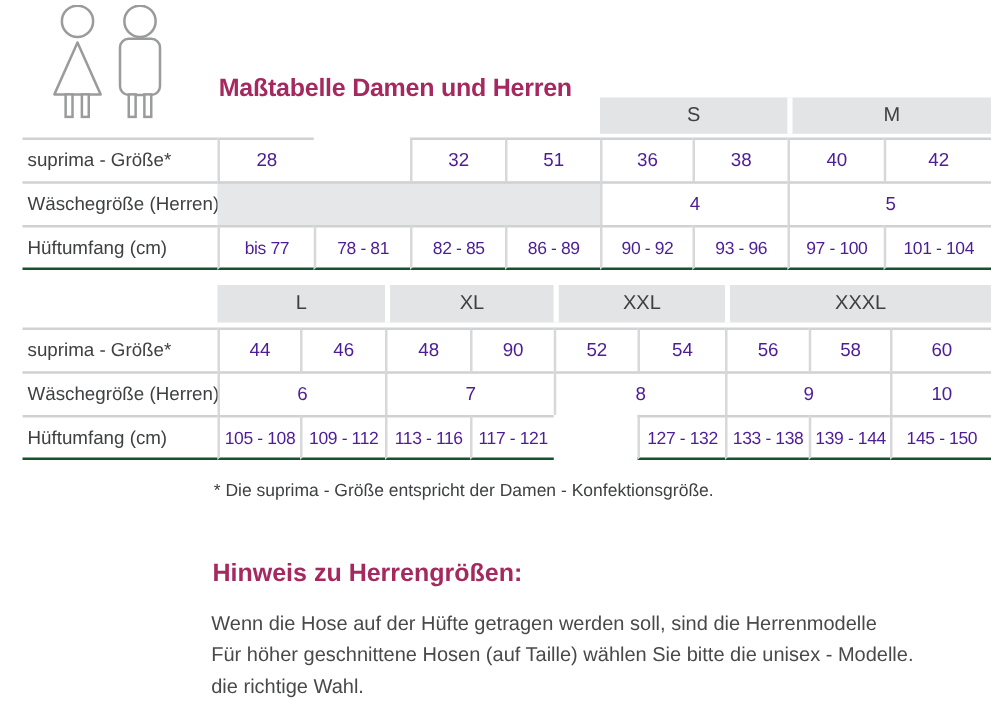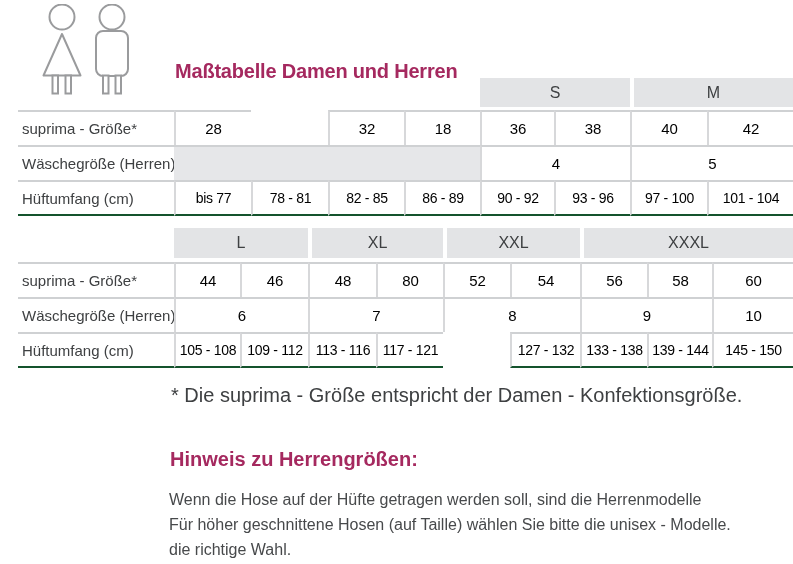--- a/index.html
+++ b/index.html
@@ -10,28 +10,28 @@
          color:#a5295f;letter-spacing:-0.2px;white-space:nowrap;}
   .tbl{position:absolute;left:0;display:grid;padding-left:18px;}
   .t1{top:78px;grid-template-columns:156px 77px 77px 76px 76px 74px 76px 77px 86px;
       grid-template-rows:32px 35px 35px 36px;}
   .t2{top:228px;grid-template-columns:156px 66px 68px 68px 67px 67px 70px 67px 65px 81px;
       grid-template-rows:34px 35px 35px 36px;}
   .hd{background:#e3e4e6;align-self:start;height:29px;display:flex;align-items:center;
       justify-content:center;font-size:16px;color:#3e4042;}
   .t2 .hd{height:30px;}
   .gap{border-left:4px solid #ffffff;}
-  .c{display:flex;align-items:center;justify-content:center;font-size:15px;color:#000000;}
+  .c{display:flex;align-items:center;justify-content:center;font-size:15px;color:#4c1d95;}
   .sm{font-size:14px;letter-spacing:-0.3px;white-space:nowrap;}
   .lab{display:flex;align-items:center;padding-left:4px;font-size:15px;color:#3e4042;white-space:nowrap;}
   .ht{border-top:2px solid #cfd1d3;}
   .hb{border-bottom:2px solid #14532d;}
   .vl{border-left:2px solid #d7d8da;}
   .spanGray{background:#e6e7e9;}
-  .footnote{position:absolute;left:171px;top:384px;font-size:20px;color:#3e4042;white-space:nowrap;}
+  .footnote{position:absolute;left:171px;top:384px;font-size:14px;color:#3e4042;white-space:nowrap;}
   .hinweis{position:absolute;left:170px;top:448px;font-size:20px;font-weight:bold;color:#a5295f;white-space:nowrap;}
   .note{position:absolute;left:169px;top:487px;font-size:16px;color:#47494b;line-height:25px;}
   .note div{white-space:nowrap;}
 </style>
 </head>
 <body>
 
 <div class="page">
 
   <svg class="figures" width="100" height="92" viewBox="0 0 100 92">
@@ -51,21 +51,21 @@
 
   <div class="title">Maßtabelle Damen und Herren</div>
 
   <div class="tbl t1">
     <div class="hd" style="grid-area:1/6/2/8">S</div>
     <div class="hd gap" style="grid-area:1/8/2/10">M</div>
 
     <div class="lab ht" style="grid-area:2/1">suprima - Größe*</div>
     <div class="c ht vl" style="grid-area:2/2">28</div>
     <div class="c ht vl" style="grid-area:2/4">32</div>
-    <div class="c ht vl" style="grid-area:2/5">18</div>
+    <div class="c ht vl" style="grid-area:2/5">51</div>
     <div class="c ht vl" style="grid-area:2/6">36</div>
     <div class="c ht vl" style="grid-area:2/7">38</div>
     <div class="c ht vl" style="grid-area:2/8">40</div>
     <div class="c ht vl" style="grid-area:2/9">42</div>
 
     <div class="lab ht" style="grid-area:3/1">Wäschegröße (Herren)</div>
     <div class="c ht spanGray" style="grid-area:3/2/4/6"></div>
     <div class="c ht vl" style="grid-area:3/6/4/8">4</div>
     <div class="c ht vl" style="grid-area:3/8/4/10">5</div>
 
@@ -83,21 +83,21 @@
   <div class="tbl t2">
     <div class="hd" style="grid-area:1/2/2/4">L</div>
     <div class="hd gap" style="grid-area:1/4/2/6">XL</div>
     <div class="hd gap" style="grid-area:1/6/2/8">XXL</div>
     <div class="hd gap" style="grid-area:1/8/2/11">XXXL</div>
 
     <div class="lab ht" style="grid-area:2/1">suprima - Größe*</div>
     <div class="c ht vl" style="grid-area:2/2">44</div>
     <div class="c ht vl" style="grid-area:2/3">46</div>
     <div class="c ht vl" style="grid-area:2/4">48</div>
-    <div class="c ht vl" style="grid-area:2/5">80</div>
+    <div class="c ht vl" style="grid-area:2/5">90</div>
     <div class="c ht vl" style="grid-area:2/6">52</div>
     <div class="c ht vl" style="grid-area:2/7">54</div>
     <div class="c ht vl" style="grid-area:2/8">56</div>
     <div class="c ht vl" style="grid-area:2/9">58</div>
     <div class="c ht vl" style="grid-area:2/10">60</div>
 
     <div class="lab ht" style="grid-area:3/1">Wäschegröße (Herren)</div>
     <div class="c ht vl" style="grid-area:3/2/4/4">6</div>
     <div class="c ht vl" style="grid-area:3/4/4/6">7</div>
     <div class="c ht vl" style="grid-area:3/6/4/8">8</div>

